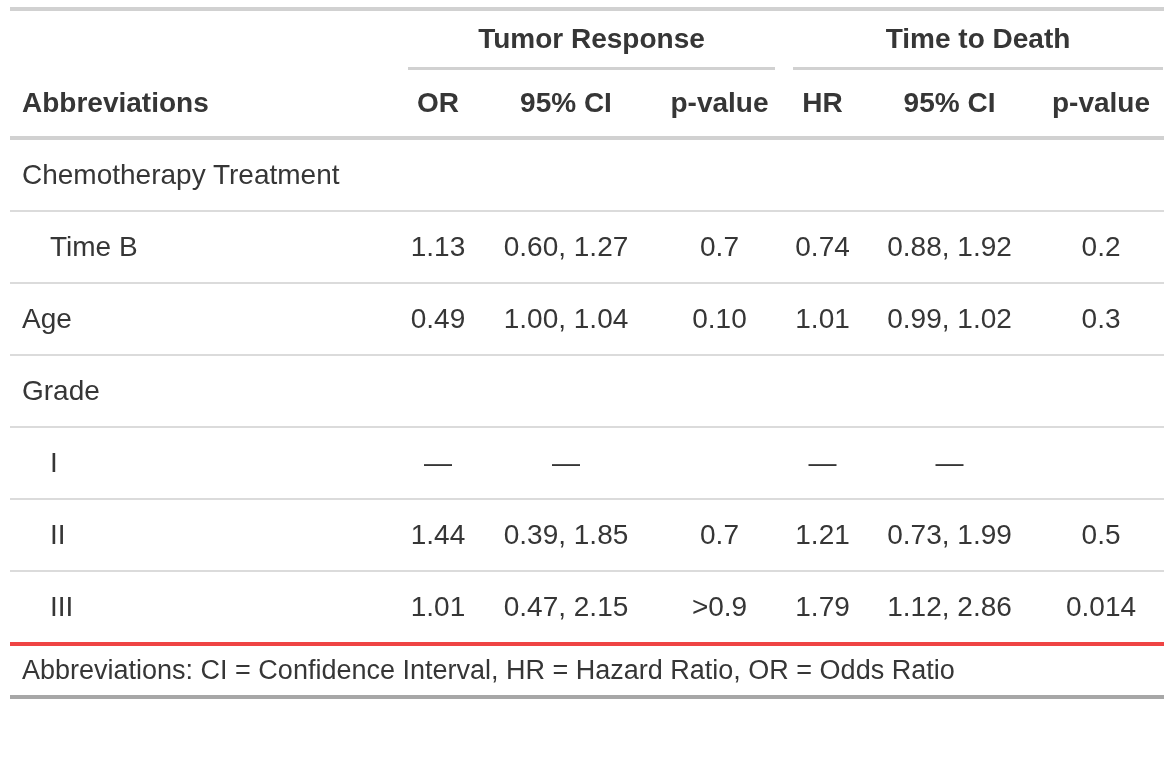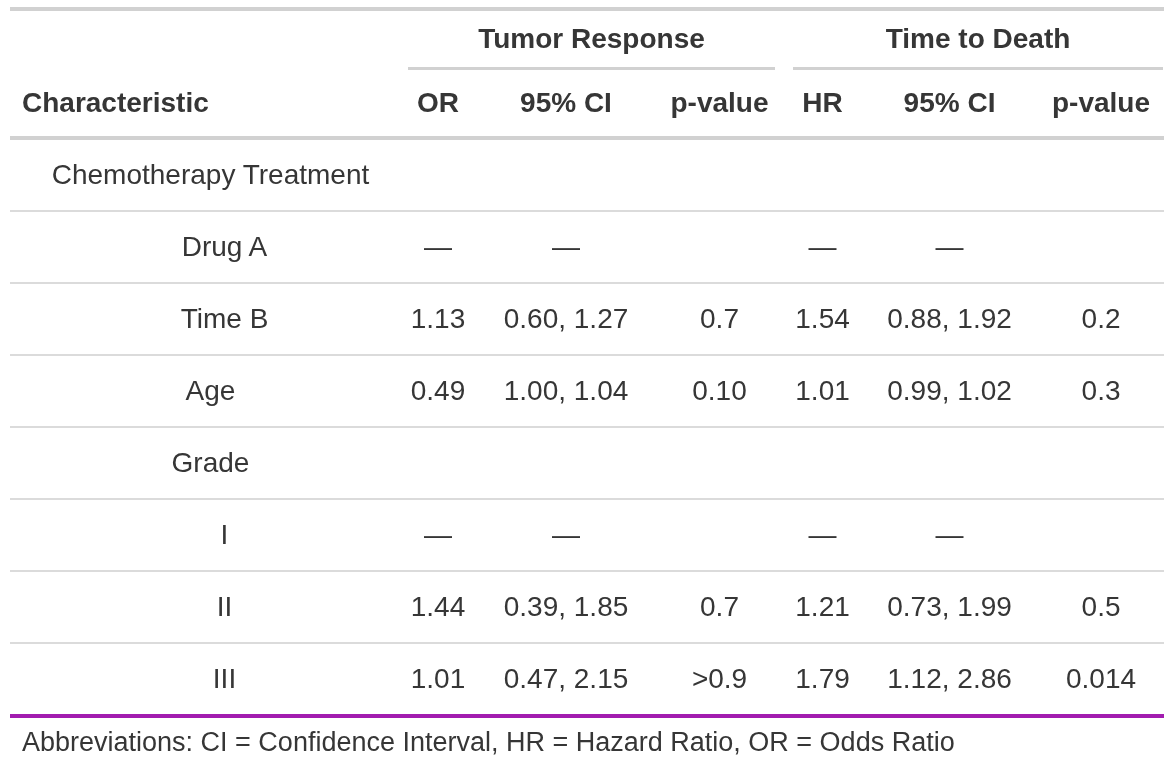--- a/index.html
+++ b/index.html
@@ -67,28 +67,28 @@
   
   tbody td {
     height: 70px;
     vertical-align: middle;
     text-align: center;
     border-bottom: 2px solid #dbdbdb;
     padding: 0;
     font-weight: 400;
   }
   tbody td.label-col {
-    text-align: center;
+    text-align: left;
     padding-left: 12px;
   }
   tbody td.label-col.indent {
     padding-left: 40px;
   }
   tbody tr.last-body-row td {
-    border-bottom: 4px solid #a21caf;
+    border-bottom: 4px solid #ef4444;
   }
 
   
   tfoot td {
     height: 49px;
     vertical-align: middle;
     text-align: left;
     padding: 0 0 0 12px;
     font-size: 27px;
     border-bottom: none;
@@ -112,54 +112,45 @@
       <tr class="spanner-row">
         <th></th>
         <th colspan="3">
           <span class="spanner-inner">Tumor Response</span>
         </th>
         <th colspan="3">
           <span class="spanner-inner right">Time to Death</span>
         </th>
       </tr>
       <tr class="colhead-row">
-        <th class="label-col">Characteristic</th>
+        <th class="label-col">Abbreviations</th>
         <th>OR</th>
         <th>95% CI</th>
         <th>p-value</th>
         <th>HR</th>
         <th>95% CI</th>
         <th>p-value</th>
       </tr>
     </thead>
     <tbody>
       <tr>
         <td class="label-col">Chemotherapy Treatment</td>
         <td></td>
         <td></td>
         <td></td>
         <td></td>
         <td></td>
         <td></td>
       </tr>
       <tr>
-        <td class="label-col indent">Drug A</td>
-        <td>—</td>
-        <td>—</td>
-        <td></td>
-        <td>—</td>
-        <td>—</td>
-        <td></td>
-      </tr>
-      <tr>
         <td class="label-col indent">Time B</td>
         <td>1.13</td>
         <td>0.60, 1.27</td>
         <td>0.7</td>
-        <td>1.54</td>
+        <td>0.74</td>
         <td>0.88, 1.92</td>
         <td>0.2</td>
       </tr>
       <tr>
         <td class="label-col">Age</td>
         <td>0.49</td>
         <td>1.00, 1.04</td>
         <td>0.10</td>
         <td>1.01</td>
         <td>0.99, 1.02</td>

